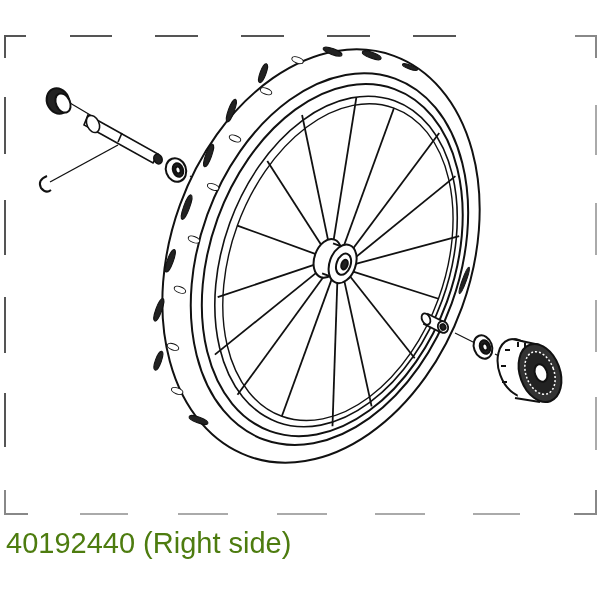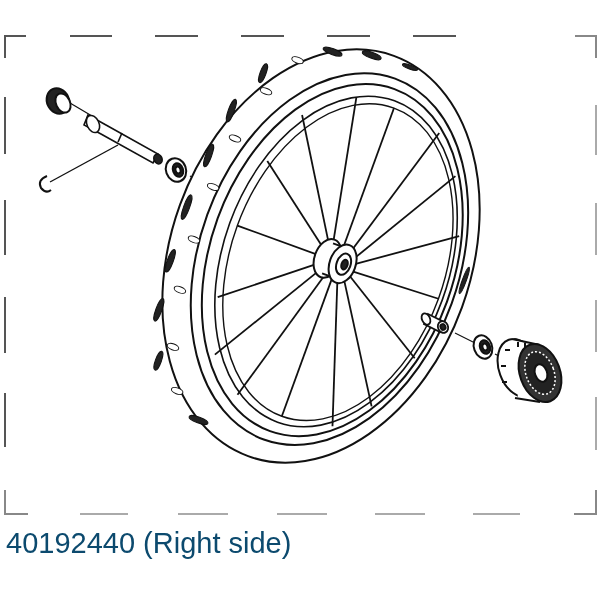--- a/index.html
+++ b/index.html
@@ -1,18 +1,18 @@
 <!DOCTYPE html>
 <html><head>
   <meta charset="utf-8">
   <style>
     html, body { margin: 0; padding: 0; background: #ffffff; }
     body { width: 600px; height: 600px; position: relative; overflow: hidden; font-family: "Liberation Sans", sans-serif; }
     #frame { position: absolute; left: 0; top: 0; width: 600px; height: 600px; }
-    #caption { position: absolute; left: 6px; top: 527px; font-size: 29px; color: #0c4a6e; letter-spacing: 0px; white-space: nowrap; font-family: "Liberation Sans", sans-serif; }
+    #caption { position: absolute; left: 6px; top: 527px; font-size: 29px; color: #4d7c0f; letter-spacing: 0px; white-space: nowrap; font-family: "Liberation Sans", sans-serif; }
   </style>
 </head>
 <body>
 
 <svg id="frame" viewBox="0 0 600 600" xmlns="http://www.w3.org/2000/svg">
 
   <g stroke="#555" stroke-width="2" fill="none">
     <polyline points="5,58 5,36 26,36"></polyline>
     <line x1="70" y1="36" x2="112" y2="36"></line>
     <line x1="155" y1="36" x2="198" y2="36"></line>

